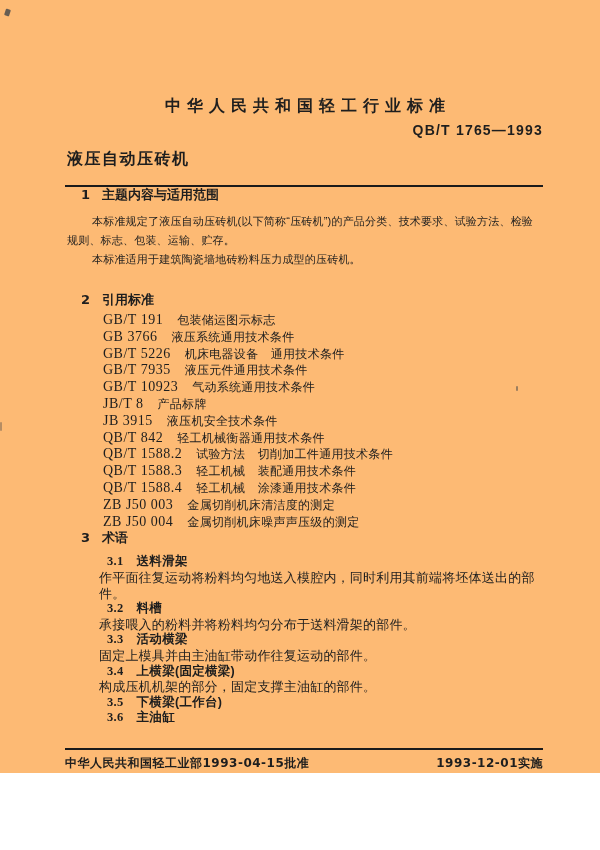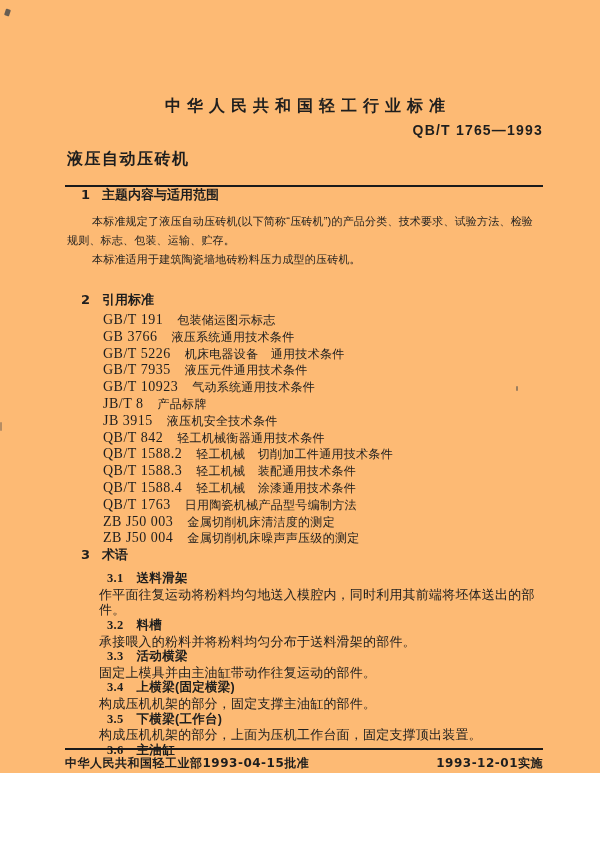--- a/index.html
+++ b/index.html
@@ -134,42 +134,40 @@
   </div>
   <div class="std-list">
     <div class="std-row"><span class="std-code">GB/T 191</span><span>包装储运图示标志</span></div>
     <div class="std-row"><span class="std-code">GB 3766</span><span>液压系统通用技术条件</span></div>
     <div class="std-row"><span class="std-code">GB/T 5226</span><span>机床电器设备　通用技术条件</span></div>
     <div class="std-row"><span class="std-code">GB/T 7935</span><span>液压元件通用技术条件</span></div>
     <div class="std-row"><span class="std-code">GB/T 10923</span><span>气动系统通用技术条件</span></div>
     <div class="std-row"><span class="std-code">JB/T 8</span><span>产品标牌</span></div>
     <div class="std-row"><span class="std-code">JB 3915</span><span>液压机安全技术条件</span></div>
     <div class="std-row"><span class="std-code">QB/T 842</span><span>轻工机械衡器通用技术条件</span></div>
-    <div class="std-row"><span class="std-code">QB/T 1588.2</span><span>轻工机械　切削加工件通用技术条件</span></div>
+    <div class="std-row"><span class="std-code">QB/T 1588.2</span><span>试验方法　切削加工件通用技术条件</span></div>
     <div class="std-row"><span class="std-code">QB/T 1588.3</span><span>轻工机械　装配通用技术条件</span></div>
     <div class="std-row"><span class="std-code">QB/T 1588.4</span><span>轻工机械　涂漆通用技术条件</span></div>
-    <div class="std-row"><span class="std-code">QB/T 1763</span><span>日用陶瓷机械产品型号编制方法</span></div>
     <div class="std-row"><span class="std-code">ZB J50 003</span><span>金属切削机床清洁度的测定</span></div>
     <div class="std-row"><span class="std-code">ZB J50 004</span><span>金属切削机床噪声声压级的测定</span></div>
   </div>
 
   <div class="sec-heading sec3">
     <span class="sec-no">3</span><span>术语</span>
   </div>
   <div class="terms">
     <div class="term-head"><span class="term-no">3.1</span><span>送料滑架</span></div>
     <div class="term-def">作平面往复运动将粉料均匀地送入模腔内，同时利用其前端将坯体送出的部件。</div>
     <div class="term-head"><span class="term-no">3.2</span><span>料槽</span></div>
     <div class="term-def">承接喂入的粉料并将粉料均匀分布于送料滑架的部件。</div>
     <div class="term-head"><span class="term-no">3.3</span><span>活动横梁</span></div>
     <div class="term-def">固定上模具并由主油缸带动作往复运动的部件。</div>
     <div class="term-head"><span class="term-no">3.4</span><span>上横梁(固定横梁)</span></div>
     <div class="term-def">构成压机机架的部分，固定支撑主油缸的部件。</div>
     <div class="term-head"><span class="term-no">3.5</span><span>下横梁(工作台)</span></div>
-    <div class="term-def">构成压机机架的部分，上面为压机工作台面，固定支撑顶出装置。</div>
     <div class="term-head"><span class="term-no">3.6</span><span>主油缸</span></div>
   </div>
 
   <div class="footer">
     <div class="footer-row">
       <span class="num-font">中华人民共和国轻工业部1993-04-15批准</span>
       <span class="num-font">1993-12-01实施</span>
     </div>
   </div>
   <div class="page-num">69</div>

